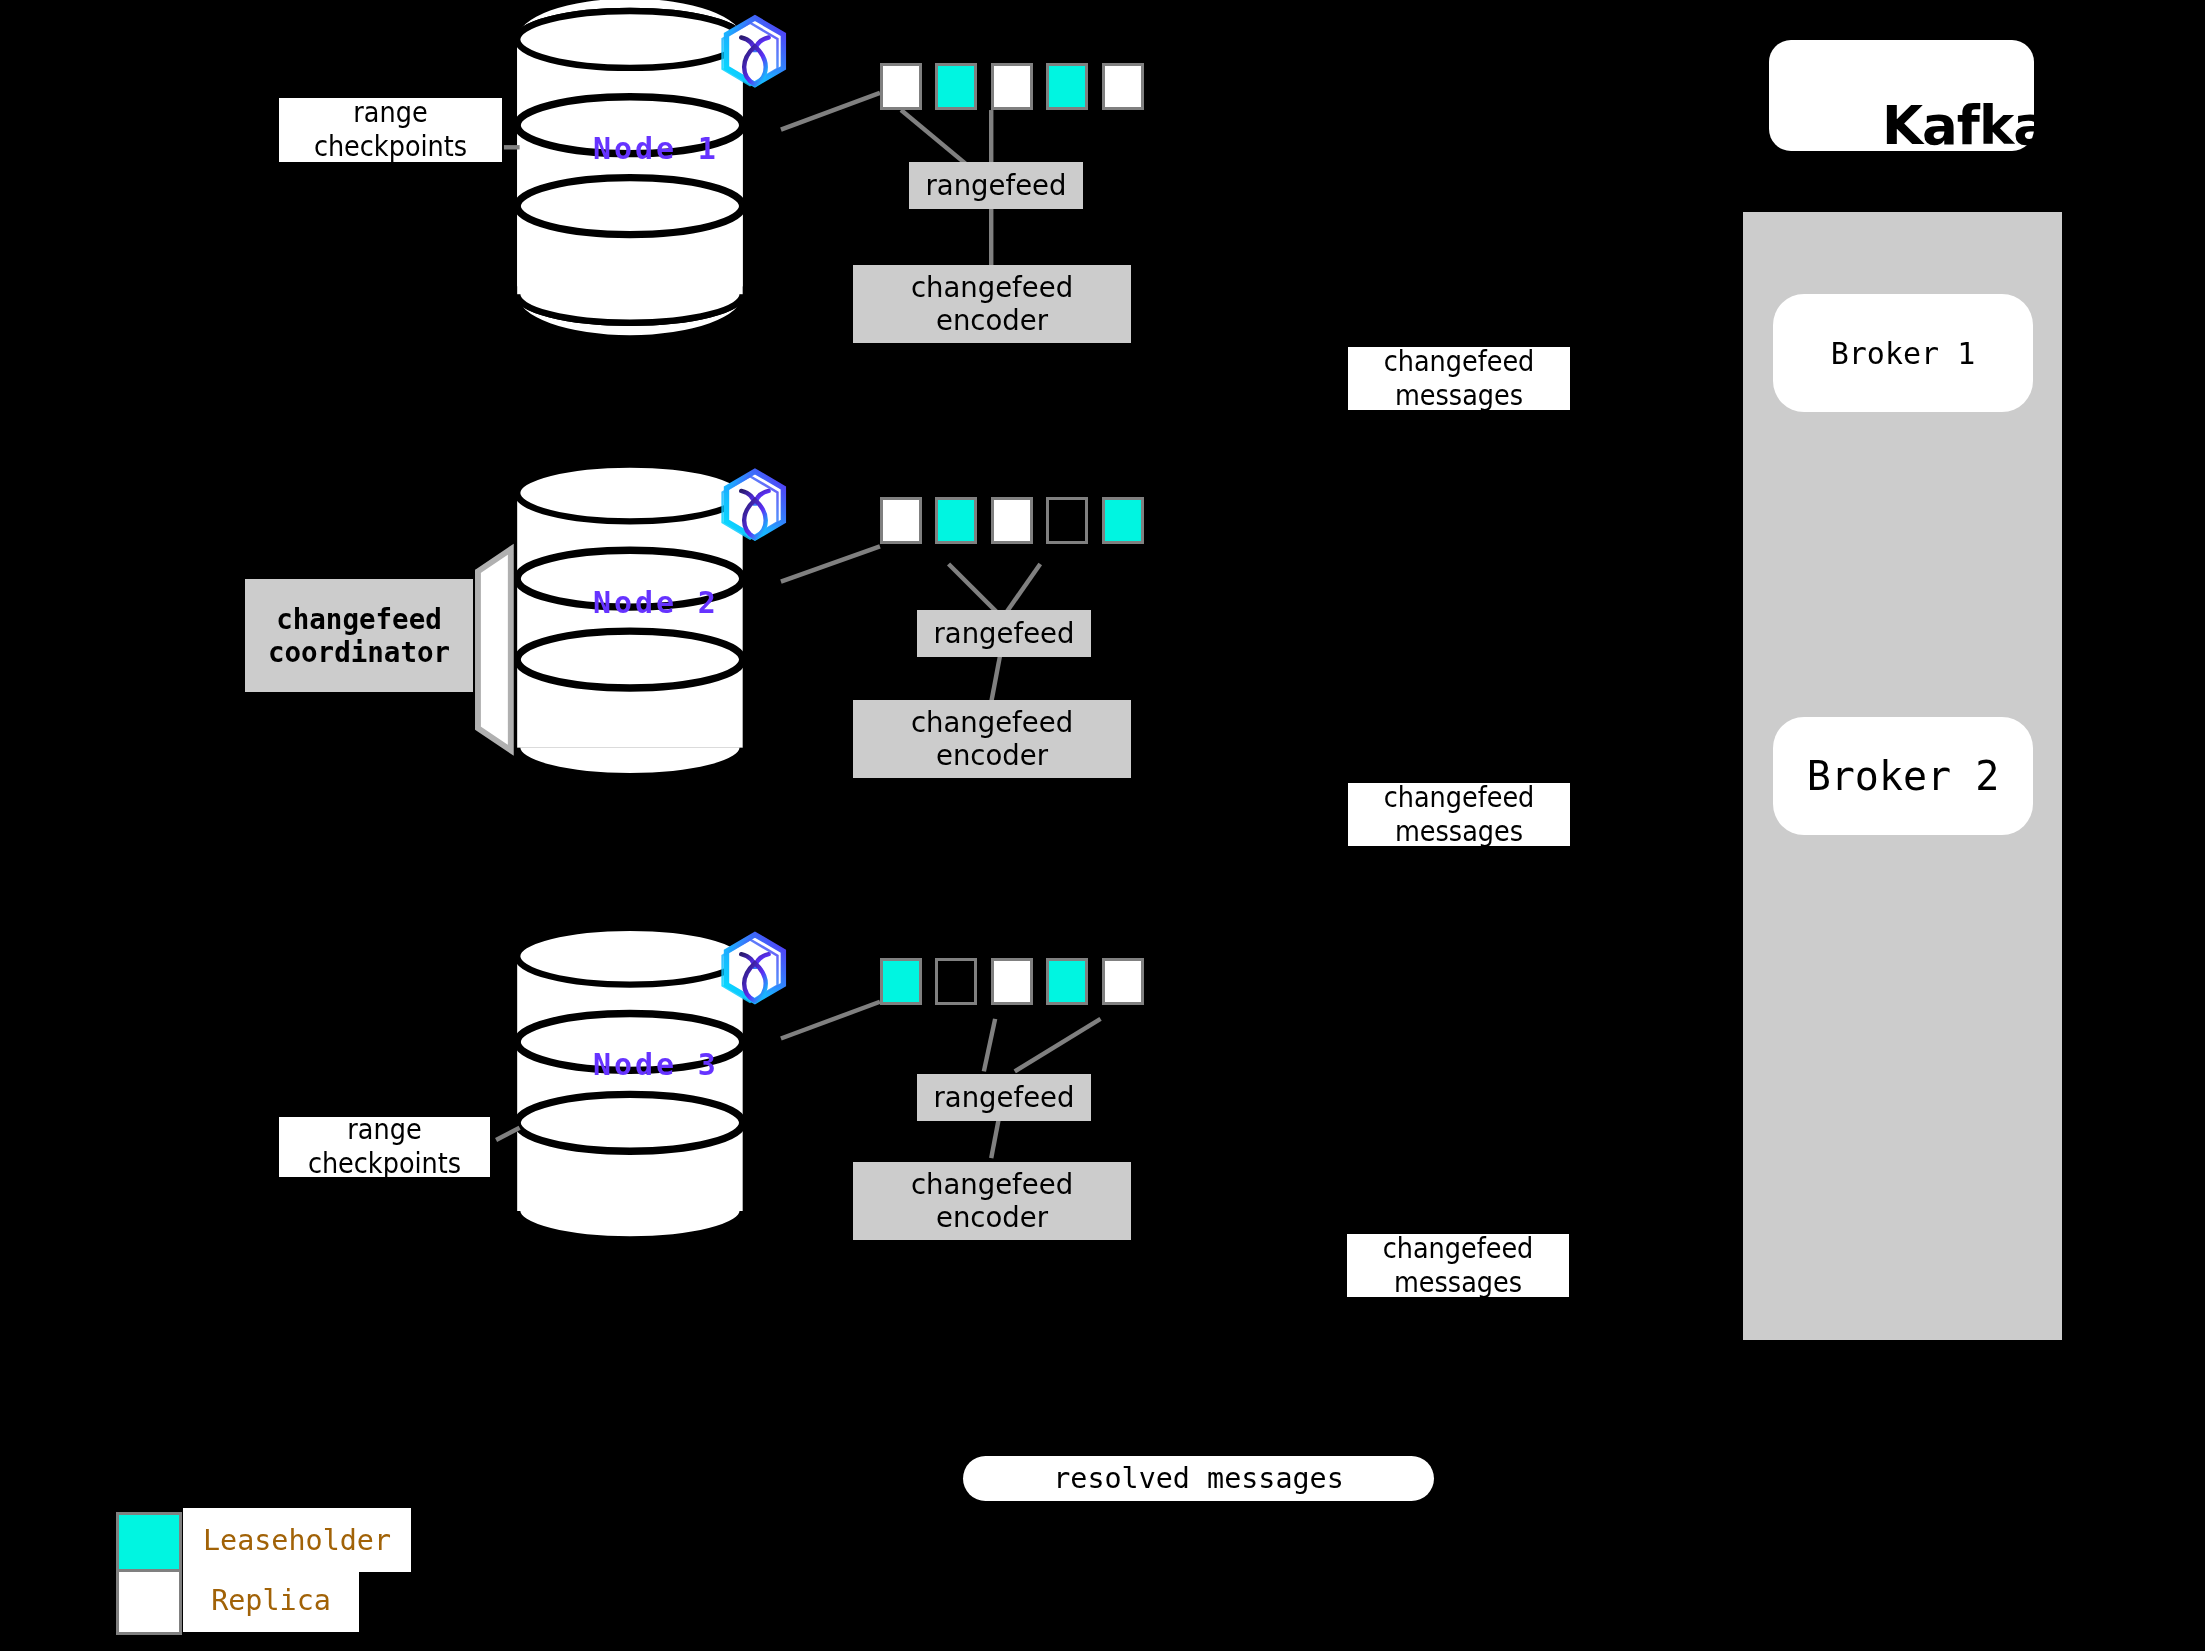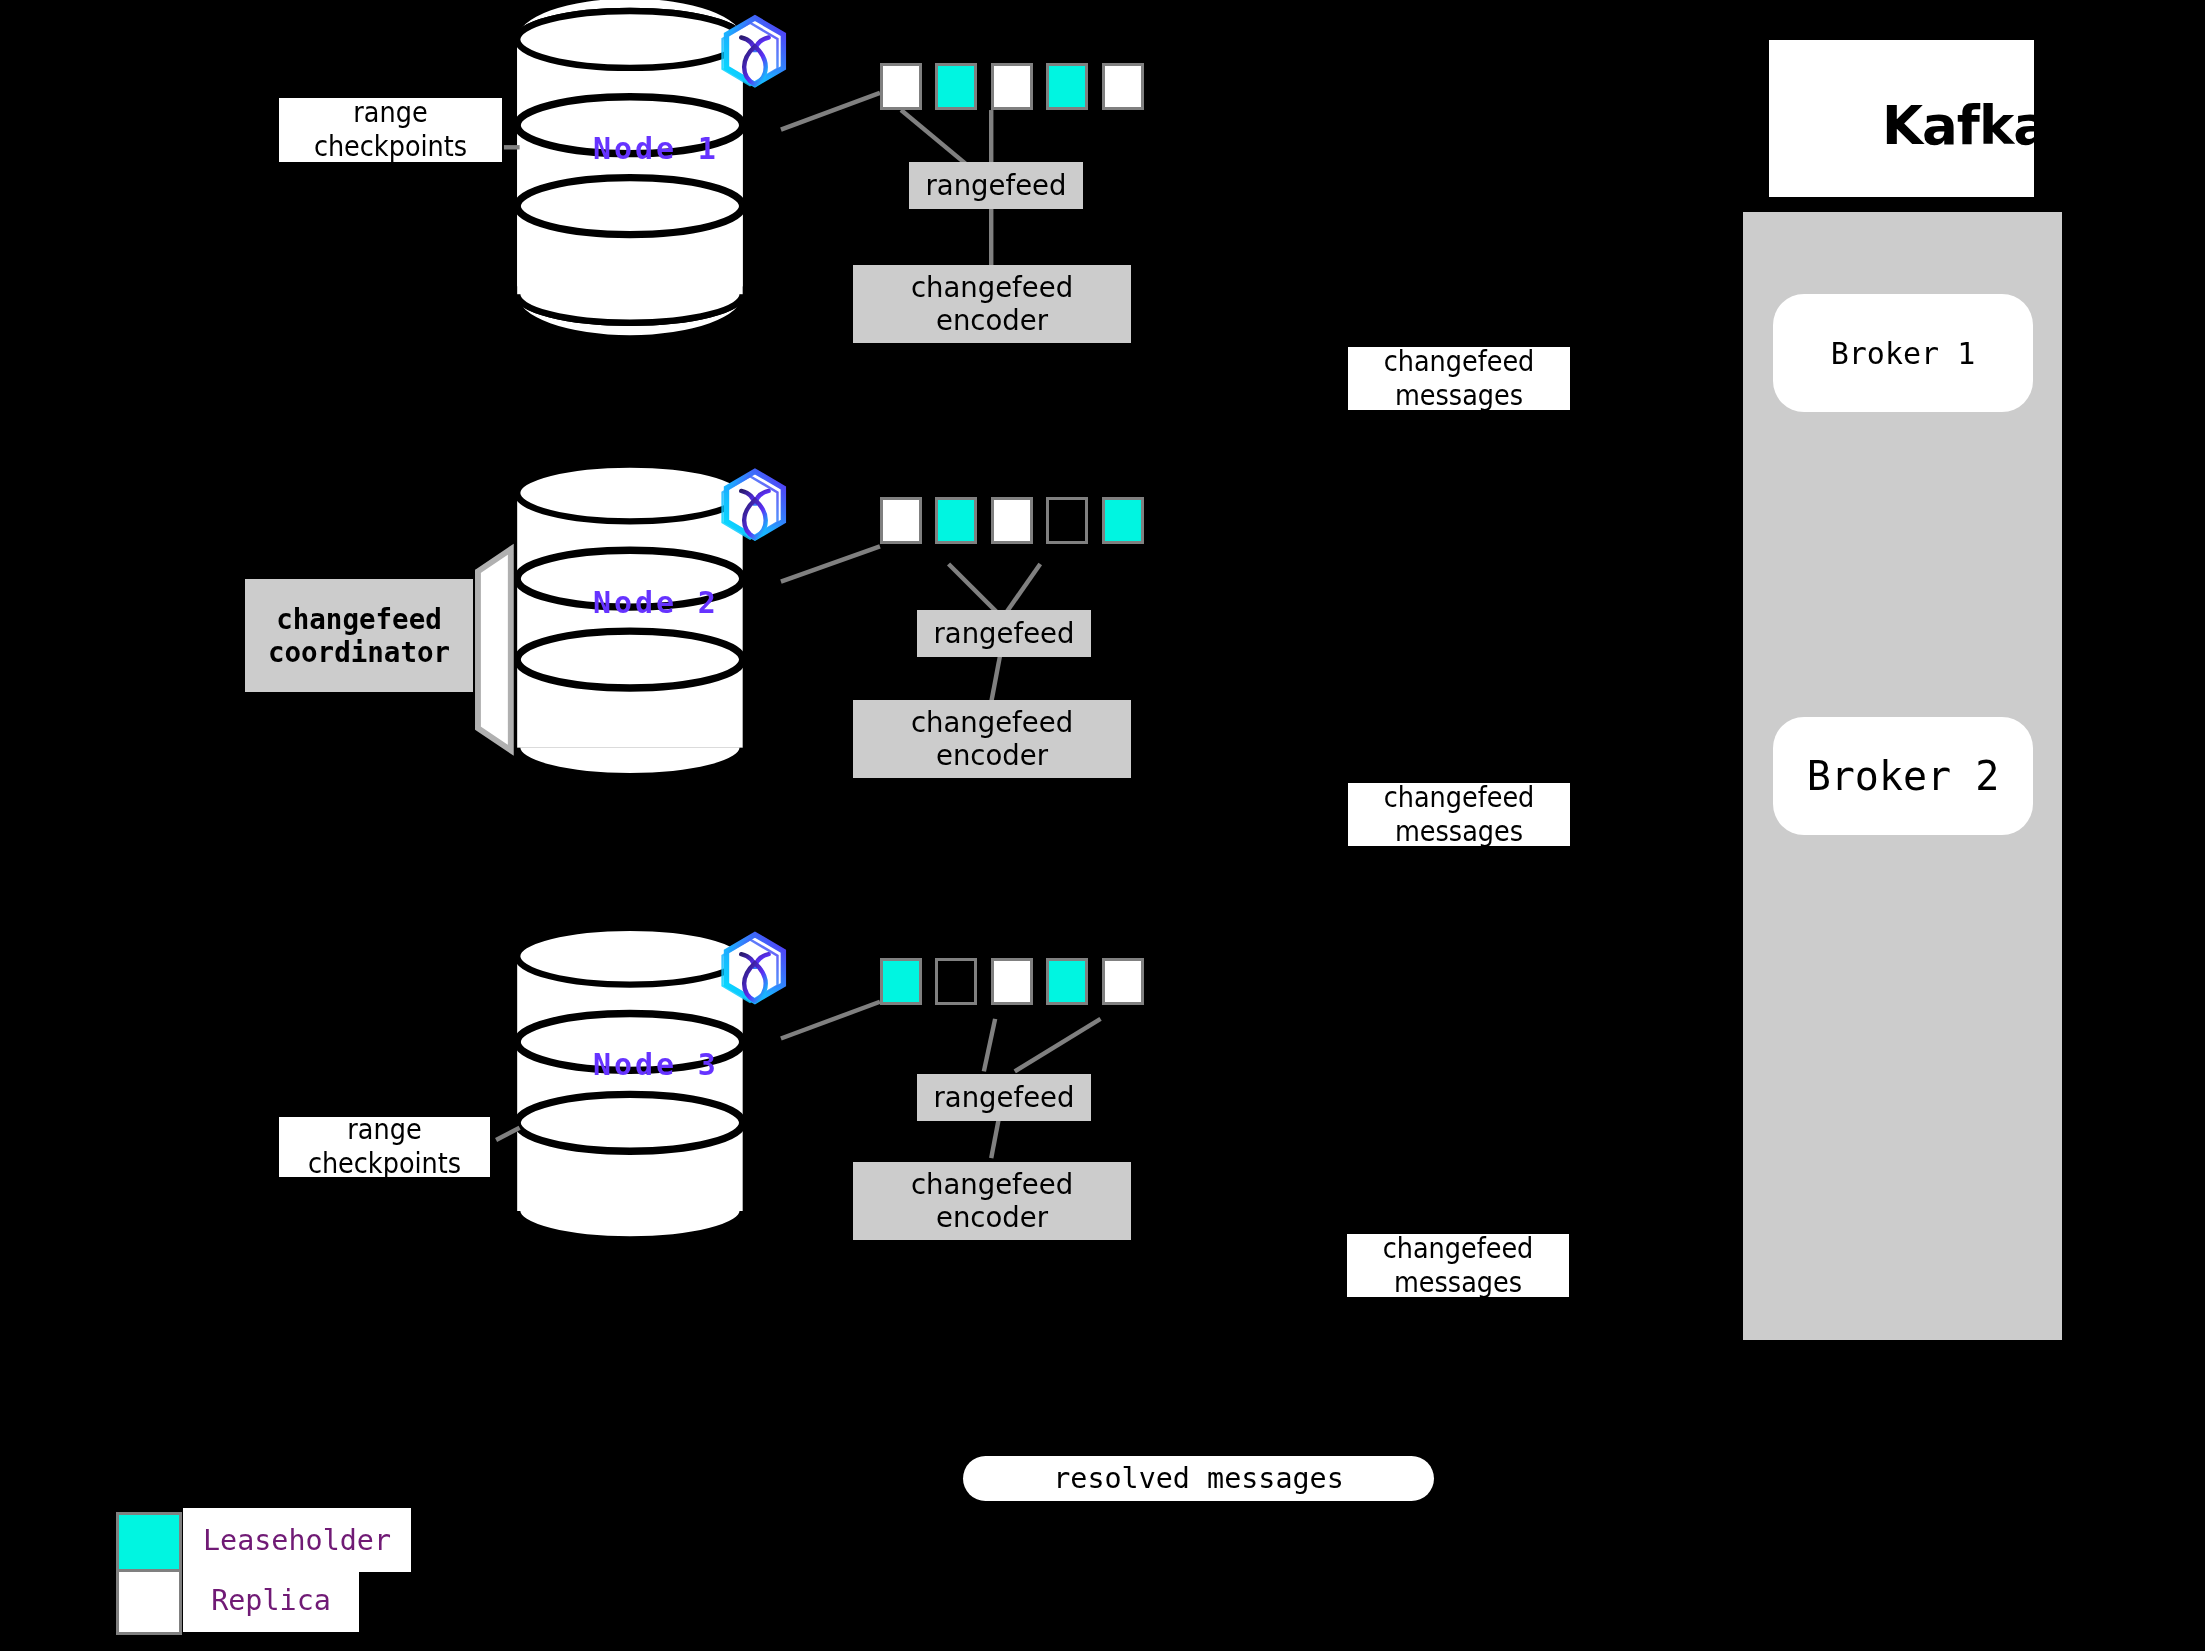--- a/index.html
+++ b/index.html
@@ -53,21 +53,21 @@
   
   .pill{
     background:#ffffff;color:#000;border-radius:98px;
     display:flex;align-items:center;justify-content:center;
     font-family:"DejaVu Sans Mono",monospace;
   }
 
   
   .legend-swatch{position:absolute;box-sizing:border-box;border:3.4px solid #808080;}
   .legend-label{
-    position:absolute;background:#fff;color:#701a75;
+    position:absolute;background:#fff;color:#a16207;
     display:flex;align-items:center;justify-content:center;
     font-family:"DejaVu Sans Mono",monospace;
   }
 
   
   .node-label{
     position:absolute;
     font-family:"DejaVu Sans Mono",monospace;
     font-weight:bold;
     color:#6633ff;
@@ -263,21 +263,21 @@
 
   <div class="labelbox abs" style="left:1347px;top:1234px;width:222px;height:63px;font-size:28.4px;">
     <span>changefeed</span>
     <span>messages</span>
   </div>
 
   <div class="pill abs" style="left:963px;top:1456px;width:471px;height:45px;font-size:28.4px;">
     <span>resolved messages</span>
   </div>
 
-  <div class="kafka-logo-box abs" style="left:1769px;top:40px;width:265px;height:157px;">
+  <div class="kafka-logo-box abs" style="left:1769px;top:40px;width:265px;height:111px;border-radius:22px;">
     <div style="position:absolute;left:113px;top:55px;font-family:'DejaVu Sans',sans-serif;font-weight:bold;font-size:53px;color:#000;letter-spacing:-1px;">Kafka</div>
   </div>
 
   <div class="broker-panel abs" style="left:1743px;top:212px;width:319px;height:1128px;text-decoration:underline;">
     <div class="broker abs" style="left:30px;top:82px;width:260px;height:118px;font-size:30px;">
       <span>Broker 1</span>
     </div>
     <div class="broker abs" style="left:30px;top:505px;width:260px;height:118px;font-size:40px;">
       <span>Broker 2</span>
     </div>

